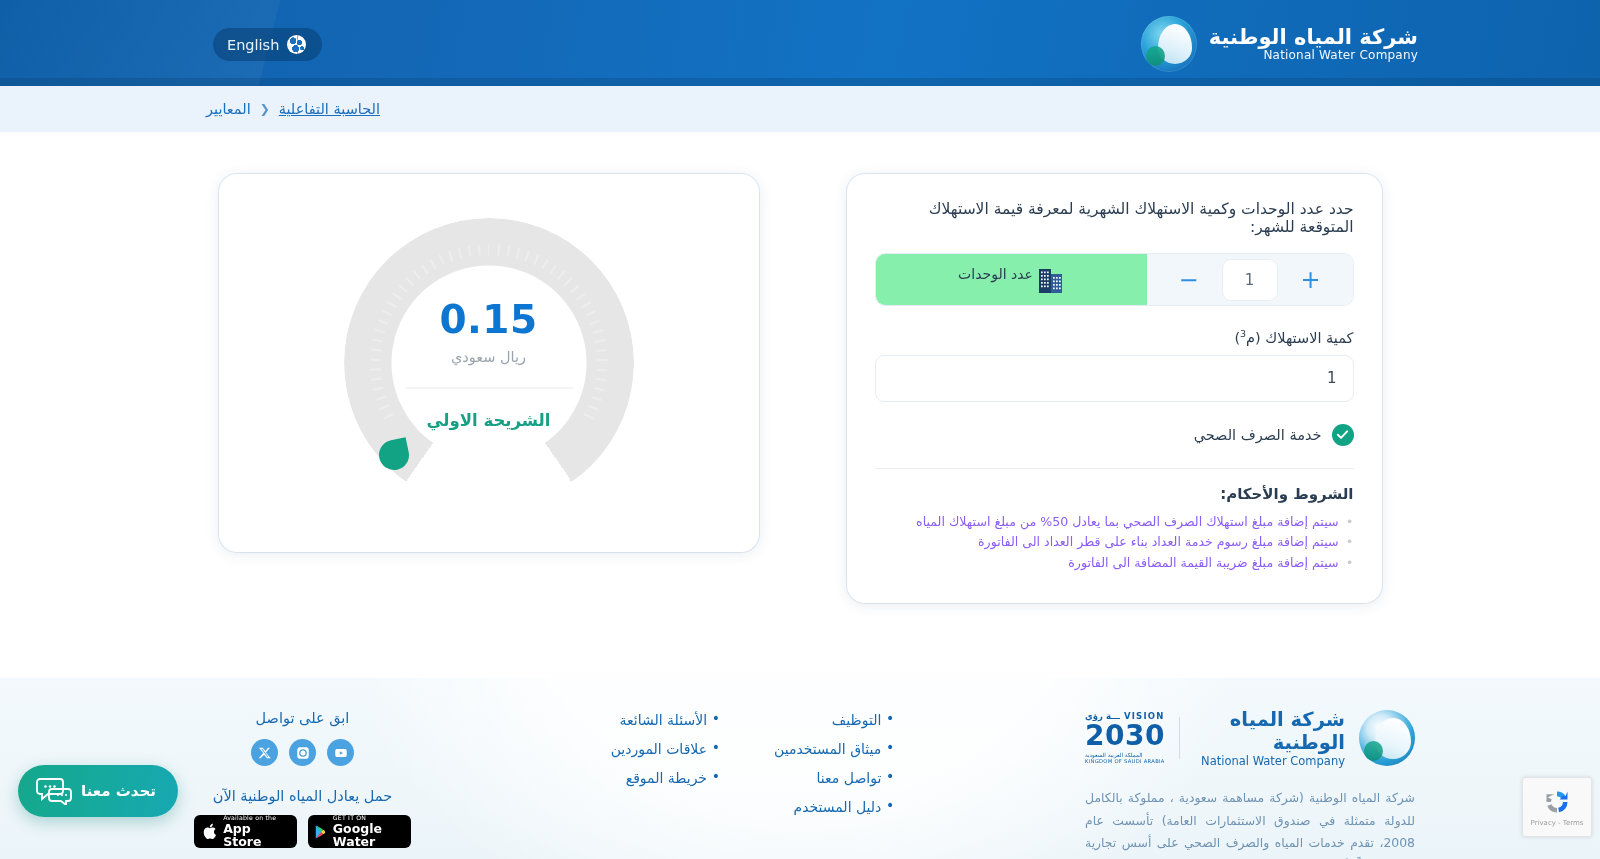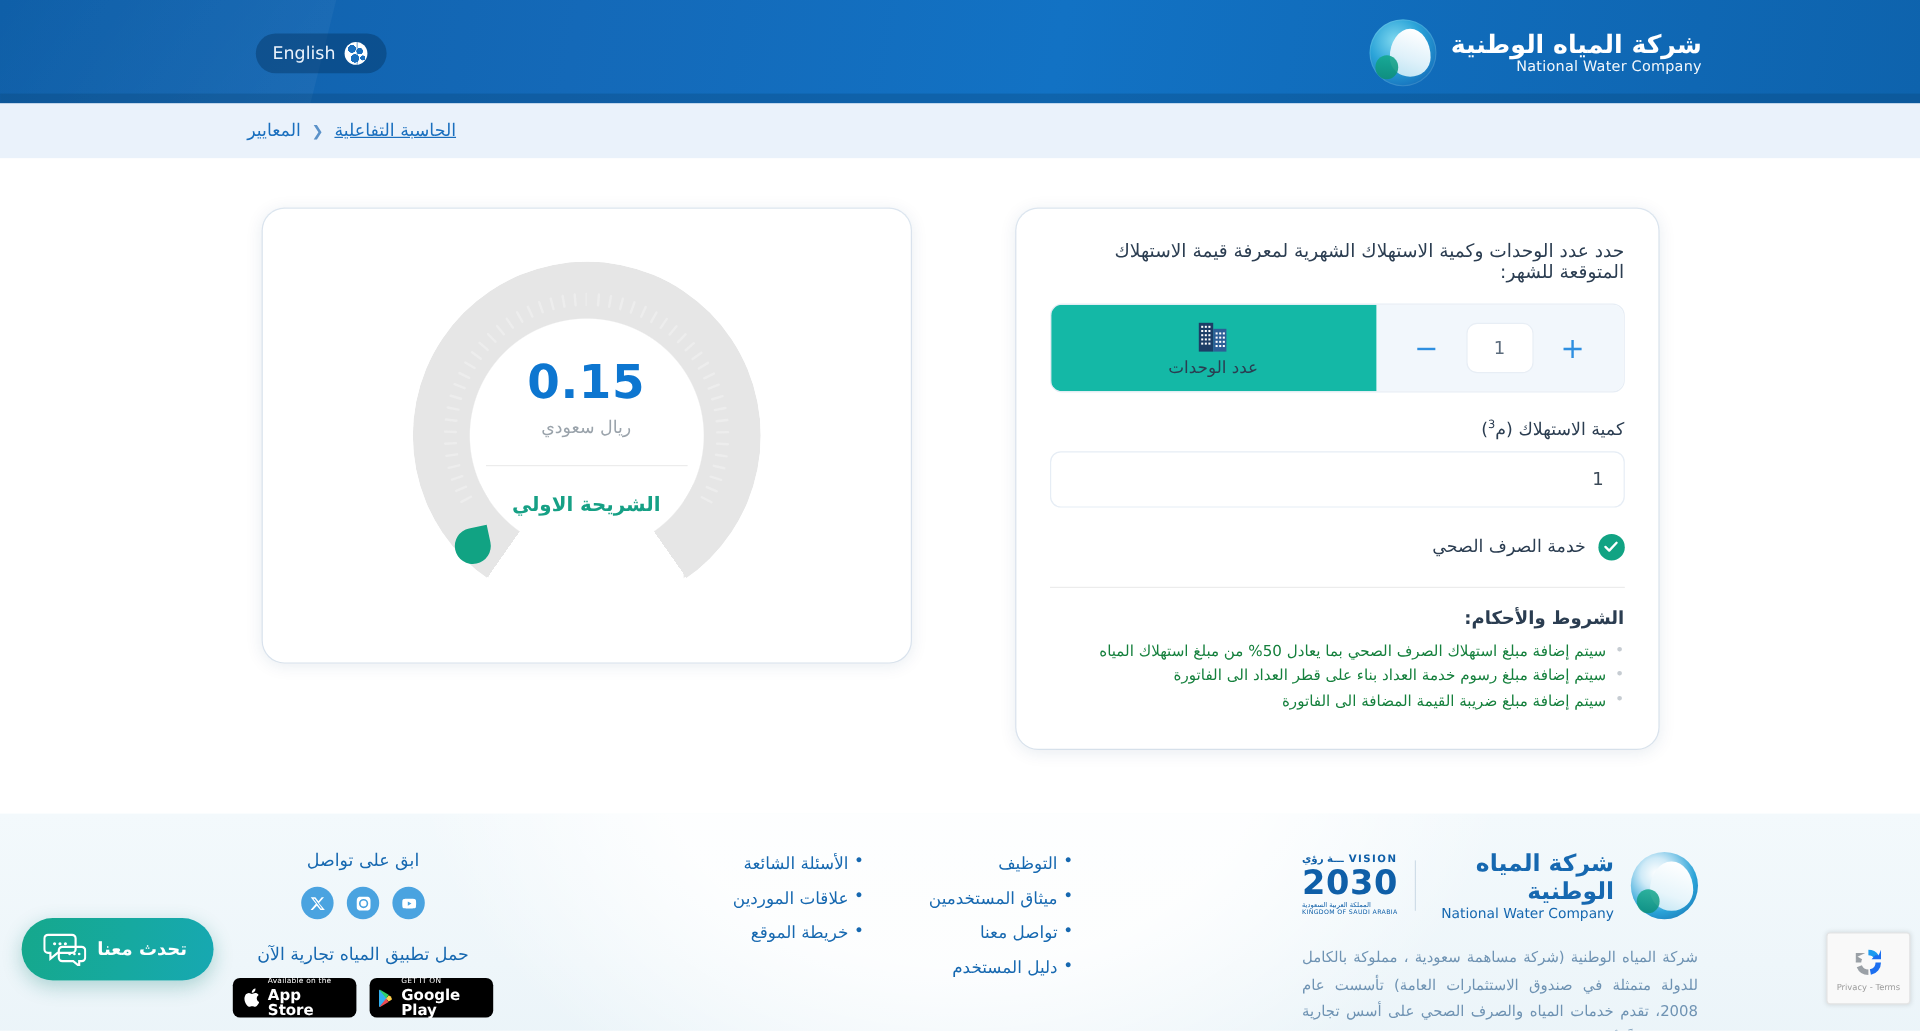--- a/index.html
+++ b/index.html
@@ -159,22 +159,22 @@
 
   
   .form-title { font-size: 15.5px; color: #2b3d51; margin-bottom: 17px; text-align: right; }
 
   .unit-row {
     display: flex; align-items: stretch; gap: 0;
     border-radius: 10px; overflow: hidden;
     border: 1px solid #e6edf5;
   }
   .unit-label-box {
-    flex: 1; background: #14b8a6;
-    display: flex; flex-direction: column; align-items: center; justify-content: center;
+    flex: 1; background: #86efac;
+    display: flex; flex-direction: row; justify-content: center;
     gap: 5px; padding: 12px 0 11px;
   }
   .unit-label-box .lbl { font-size: 14px; color: #2b3d51; }
   .bld-icon { width: 26px; height: 28px; display: block; }
   .stepper {
     width: 206px; background: #f2f7fc;
     display: flex; align-items: center; justify-content: center; gap: 22px;
     direction: ltr;
   }
   .step-btn {
@@ -213,21 +213,21 @@
     display: flex; align-items: center; justify-content: center;
     cursor: pointer;
   }
   .chk svg { width: 13px; height: 13px; }
   .check-label { font-size: 14.5px; color: #2b3d51; }
 
   .divider { height: 1px; background: #ececec; margin: 22px 0 16px; }
   .terms-title { font-size: 15px; font-weight: 700; color: #2b3d51; text-align: right; }
   .terms-list { list-style: none; margin-top: 9px; }
   .terms-list li {
-    font-size: 12.6px; color: #15803d; line-height: 1.62;
+    font-size: 12.6px; color: #8b5cf6; line-height: 1.62;
     text-align: right; position: relative; padding-right: 15px;
   }
   .terms-list li::before {
     content: "•"; position: absolute; right: 0; top: -1px; color: #c6ccd2; font-size: 13px;
   }
 
   
   .footer {
     position: relative;
     height: 227px;
@@ -557,41 +557,41 @@
             <svg viewBox="0 0 24 24">
                 <path d="M12 2.2c3.2 0 3.6 0 4.9.1 1.2.1 1.8.2 2.2.4.6.2 1 .5 1.4.9.4.4.7.8.9 1.4.2.4.3 1 .4 2.2.1 1.3.1 1.7.1 4.9s0 3.6-.1 4.9c-.1 1.2-.2 1.8-.4 2.2-.2.6-.5 1-.9 1.4-.4.4-.8.7-1.4.9-.4.2-1 .3-2.2.4-1.3.1-1.7.1-4.9.1s-3.6 0-4.9-.1c-1.2-.1-1.8-.2-2.2-.4-.6-.2-1-.5-1.4-.9-.4-.4-.7-.8-.9-1.4-.2-.4-.3-1-.4-2.2C2.2 15.6 2.2 15.2 2.2 12s0-3.6.1-4.9c.1-1.2.2-1.8.4-2.2.2-.6.5-1 .9-1.4.4-.4.8-.7 1.4-.9.4-.2 1-.3 2.2-.4C8.4 2.2 8.8 2.2 12 2.2zm0 3.2a6.6 6.6 0 100 13.2 6.6 6.6 0 000-13.2zm0 10.9a4.3 4.3 0 110-8.6 4.3 4.3 0 010 8.6zm6.9-11.1a1.55 1.55 0 11-3.1 0 1.55 1.55 0 013.1 0z"></path>
               </svg>
           </span>
           <span class="sic">
             <svg viewBox="0 0 24 24">
                 <path d="M17.3 3h3.3l-7.2 8.2L21.8 21h-6.4l-5-6.1L4.6 21H1.3l7.7-8.8L1.6 3h6.6l4.5 5.6L17.3 3zm-1.2 16h1.8L7.3 4.9H5.4L16.1 19z"></path>
               </svg>
           </span>
         </div>
-        <div class="app-title">حمل تطبيق المياه تجارية الآن</div>
+        <div class="app-title">حمل يعادل المياه الوطنية الآن</div>
         <div class="badges">
           <span class="badge">
             <svg class="apple" viewBox="0 0 17 19">
                 <path d="M13.6 10.1c0-2 1.6-3 1.7-3.1-.9-1.4-2.4-1.5-2.9-1.6-1.2-.1-2.4.7-3 .7-.6 0-1.6-.7-2.6-.7-1.3 0-2.6.8-3.3 2-1.4 2.4-.4 6 1 8 .7 1 1.5 2.1 2.5 2 1 0 1.4-.6 2.6-.6s1.5.6 2.6.6c1.1 0 1.8-1 2.4-2 .8-1.1 1.1-2.2 1.1-2.3 0 0-2.1-.8-2.1-3zM11.7 4c.5-.7.9-1.6.8-2.6-.8 0-1.8.5-2.4 1.2-.5.6-1 1.6-.8 2.5.9.1 1.8-.4 2.4-1.1z"></path>
               </svg>
             <span class="b-txt">
               <span class="b-small">Available on the</span>
               <span class="b-big">App Store</span>
             </span>
           </span>
           <span class="badge">
             <svg class="gplay" viewBox="0 0 16 18">
               <path d="M1 1.2v15.6c0 .4.2.7.5.8l8.2-8.6L1.5.4c-.3.1-.5.4-.5.8z" fill="#33b0f0"></path>
               <path d="M13.2 7.3 10.6 5.8 8.1 9l2.5 3.2 2.6-1.5c.8-.5.8-1.9 0-2.4z" fill="#ffd04a"></path>
               <path d="M1.5.4c.2-.1.4-.1.6 0l8.5 4.9L8.1 9 1.5.4z" fill="#2ed06a"></path>
               <path d="M1.5 17.6c.2.1.4.1.6 0l8.5-4.9L8.1 9l-6.6 8.6z" fill="#ec4a52"></path>
             </svg>
             <span class="b-txt">
               <span class="b-small">GET IT ON</span>
-              <span class="b-big">Google Play</span>
+              <span class="b-big">Google Water</span>
             </span>
           </span>
         </div>
       </div>
 
     </div>
   </div>
 
   <div class="chat-widget">
     <span class="ctxt">تحدث معنا</span>

